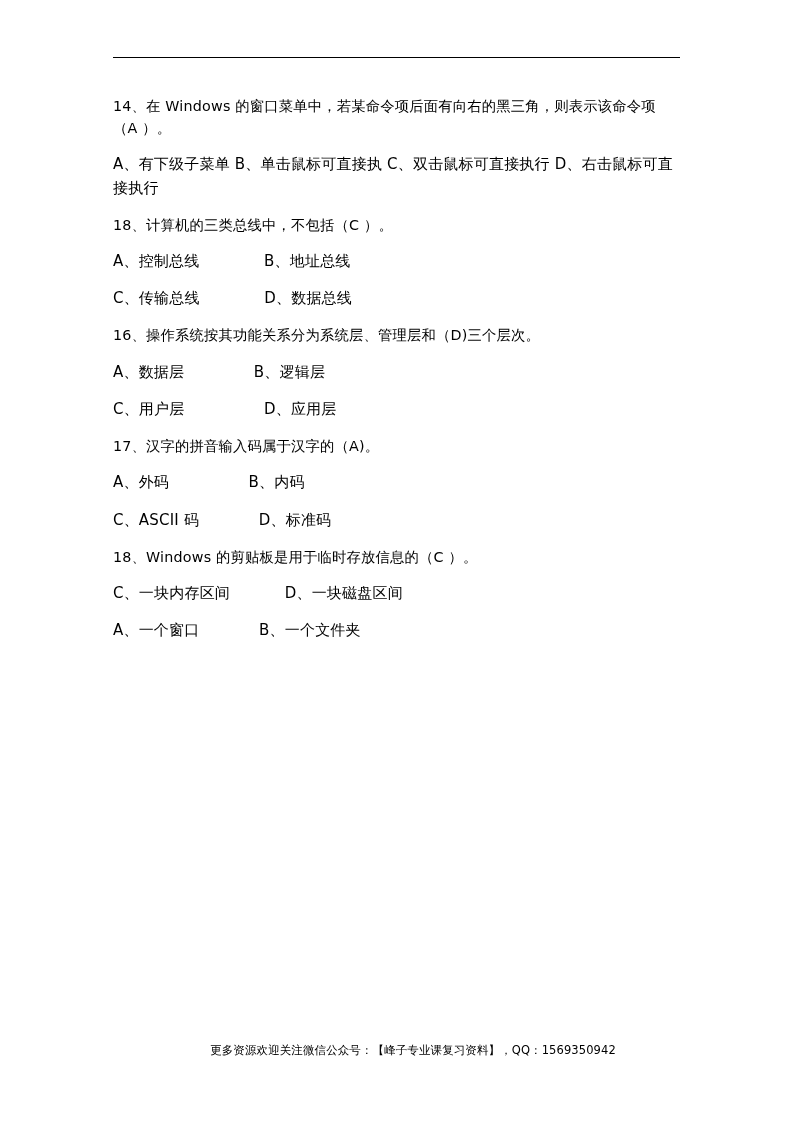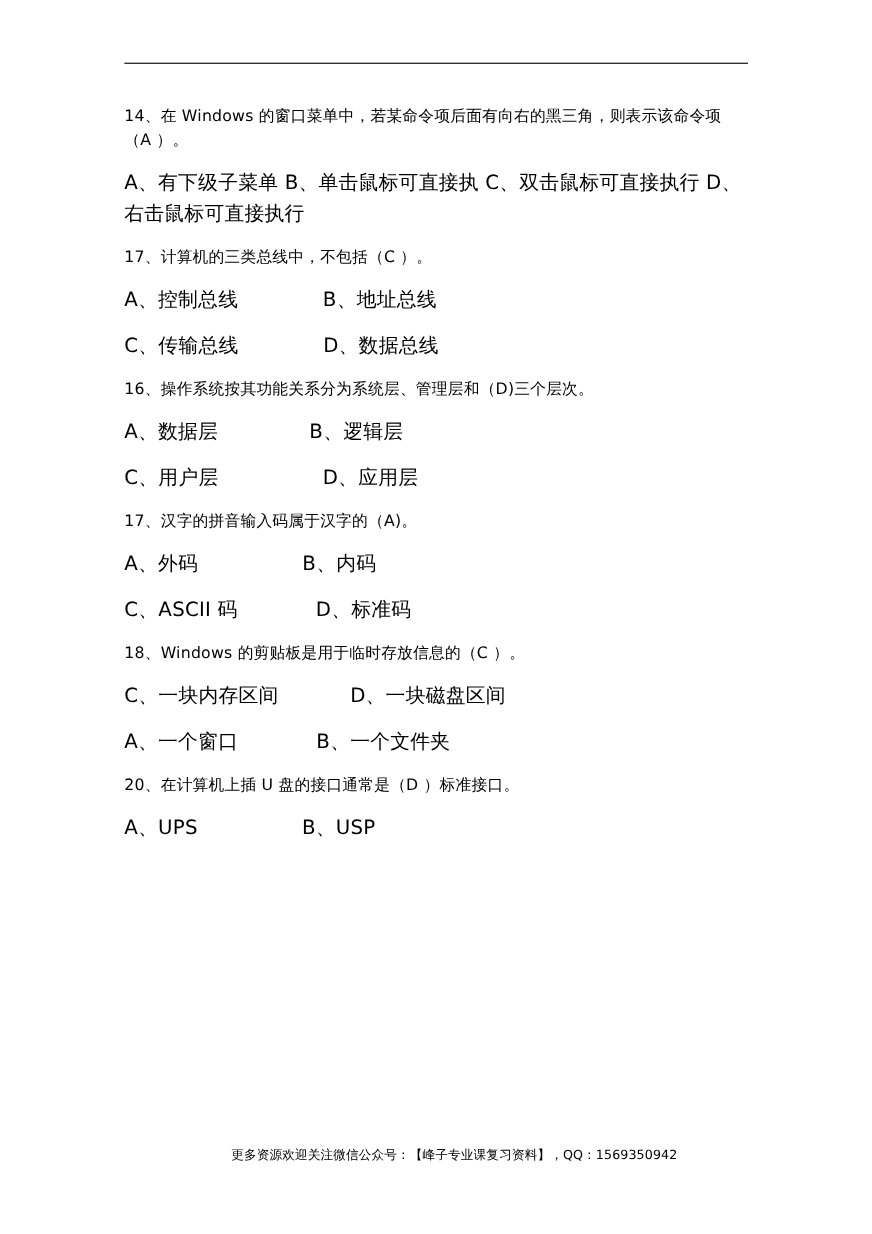--- a/index.html
+++ b/index.html
@@ -39,21 +39,21 @@
   .q {
     font-size: 14.3px;
     line-height: 1.55;
     margin: 0 0 14px 0;
     letter-spacing: 0.2px;
   }
   .q-stem {
     margin-bottom: 14px;
   }
   .opt-row {
-    font-size: 18px;
+    font-size: 15px;
     line-height: 1.55;
     margin: 0 0 14px 0;
     letter-spacing: 0.2px;
     white-space: pre;
   }
   .opt-row.wrap {
     white-space: normal;
   }
   .footer {
     position: absolute;
@@ -74,21 +74,21 @@
   <div class="header-rule"></div>
 
   <div class="content">
 
     <div>
       <p class="q q-stem">14、在 Windows 的窗口菜单中，若某命令项后面有向右的黑三角，则表示该命令项（A ）。</p>
       <p class="opt-row wrap">A、有下级子菜单            B、单击鼠标可直接执 C、双击鼠标可直接执行        D、右击鼠标可直接执行</p>
     </div>
 
     <div>
-      <p class="q q-stem">17、计算机的三类总线中，不包括（C ）。</p>
+      <p class="q q-stem">18、计算机的三类总线中，不包括（C ）。</p>
       <p class="opt-row">A、控制总线             B、地址总线</p>
       <p class="opt-row">C、传输总线             D、数据总线</p>
     </div>
 
     <div>
       <p class="q q-stem">16、操作系统按其功能关系分为系统层、管理层和（D)三个层次。</p>
       <p class="opt-row">A、数据层              B、逻辑层</p>
       <p class="opt-row">C、用户层                D、应用层</p>
     </div>
 
@@ -98,22 +98,18 @@
       <p class="opt-row">C、ASCII 码            D、标准码</p>
     </div>
 
     <div>
       <p class="q q-stem">18、Windows 的剪贴板是用于临时存放信息的（C ）。</p>
       <p class="opt-row">C、一块内存区间           D、一块磁盘区间</p>
       <p class="opt-row">A、一个窗口            B、一个文件夹</p>
     </div>
 
 
-    <div>
-      <p class="q q-stem">20、在计算机上插 U 盘的接口通常是（D ）标准接口。</p>
-      <p class="opt-row">A、UPS                B、USP</p>
-    </div>
 
   </div>
 
   <div class="footer">更多资源欢迎关注微信公众号：【峰子专业课复习资料】，QQ：1569350942</div>
 
 </div>
 
 </body></html>

